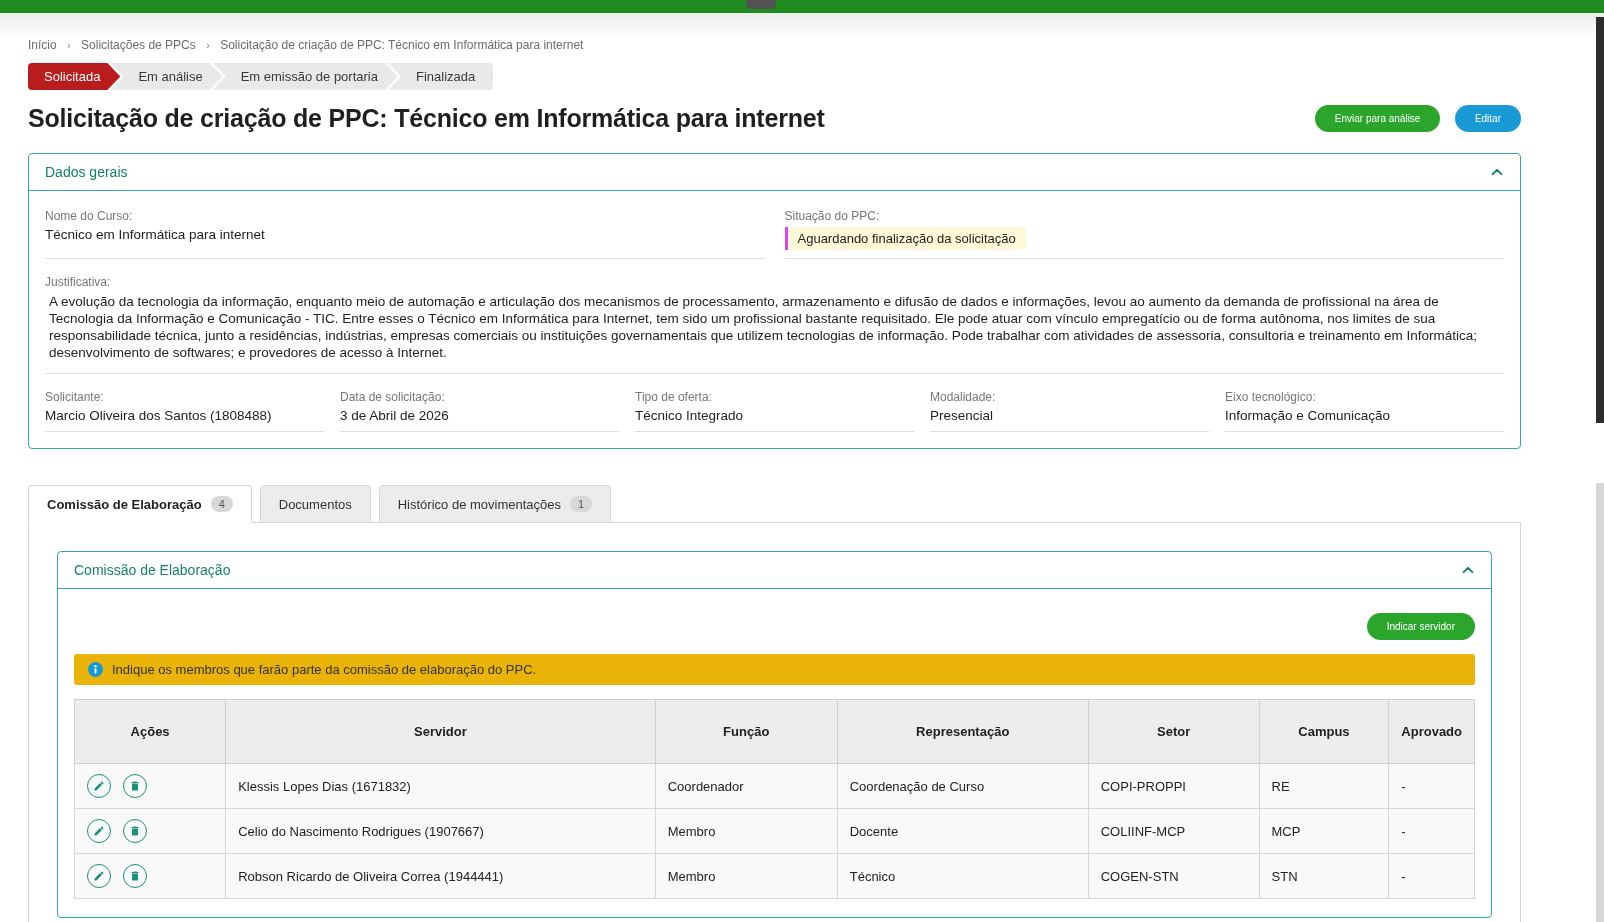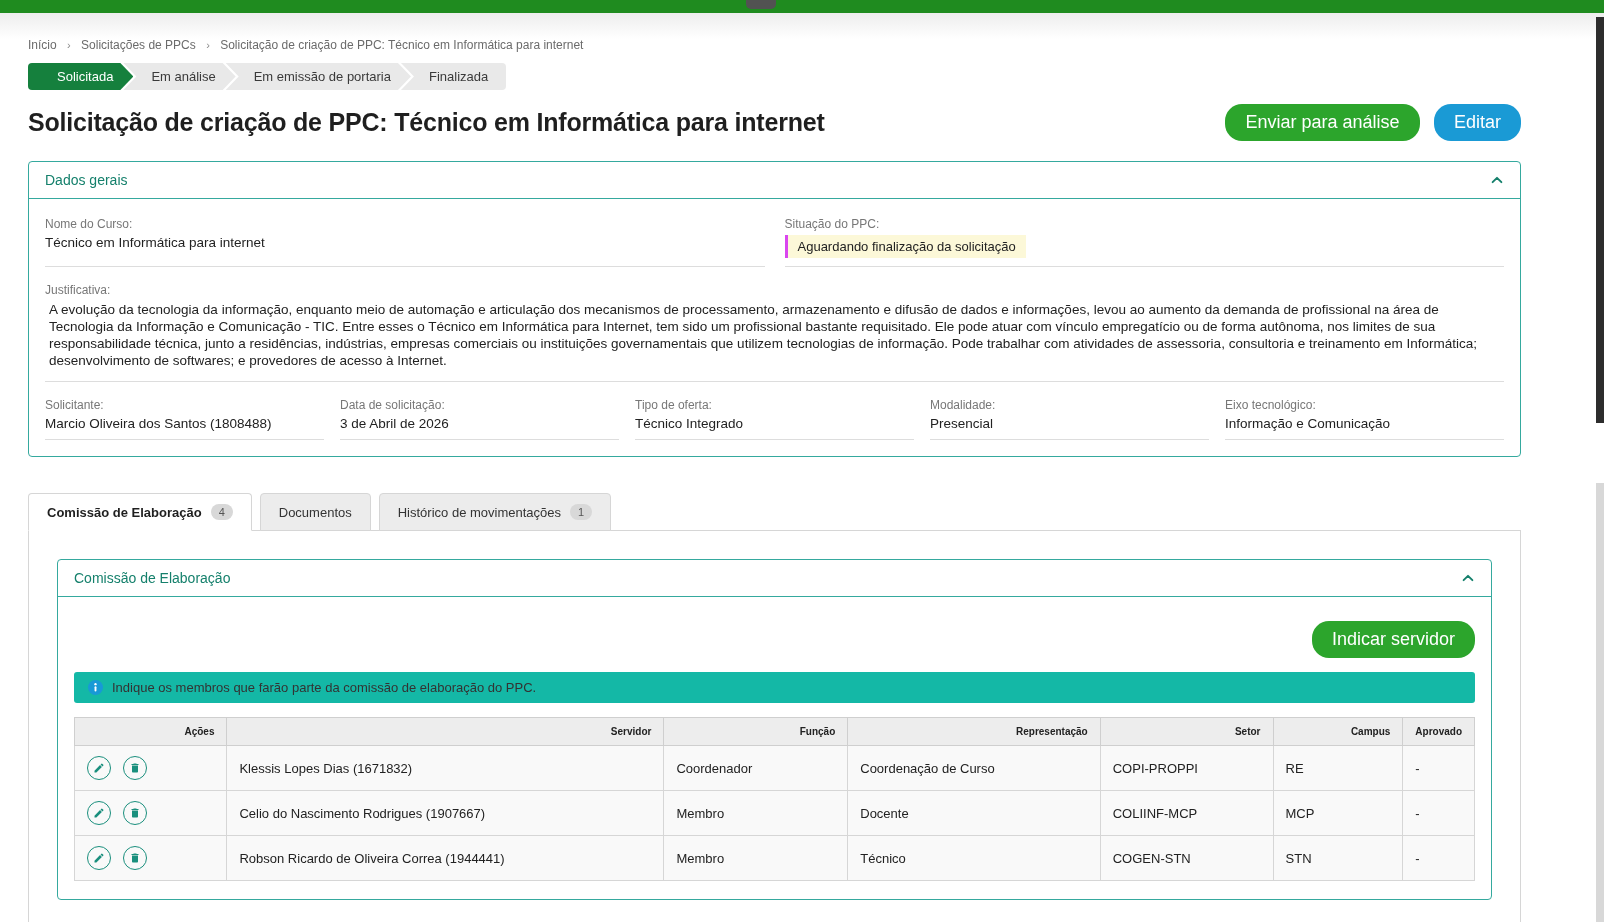--- a/index.html
+++ b/index.html
@@ -21,27 +21,27 @@
   .breadcrumb{font-size:12px;color:#6b6b6b;}
   .breadcrumb .crumb{color:#6b6b6b;text-decoration:none;cursor:pointer;}
   .breadcrumb .sep{margin:0 7px;color:#8a8a8a;font-size:11px;}
 
   
   .steps{display:flex;margin-top:11px;}
   .step{height:27px;line-height:27px;padding:0 20px 0 28px;background:#e9e9e9;color:#3a3a3a;
         font-size:13px;clip-path:polygon(0 0,calc(100% - 13px) 0,100% 50%,calc(100% - 13px) 100%,0 100%,13px 50%);
         margin-left:-10px;white-space:nowrap;}
   .step.first{clip-path:polygon(0 0,calc(100% - 13px) 0,100% 50%,calc(100% - 13px) 100%,0 100%);
-        margin-left:0;padding-left:29px;background:#15803d;color:#fff;border-radius:4px 0 0 4px;}
+        margin-left:0;padding-left:16px;background:#b91c1c;color:#fff;border-radius:4px 0 0 4px;}
   .step.last{clip-path:polygon(0 0,100% 0,100% 100%,0 100%,13px 50%);border-radius:0 4px 4px 0;padding-right:18px;}
 
   
   .title-row{display:flex;align-items:center;justify-content:space-between;margin-top:14px;}
   .page-title{font-size:25px;font-weight:bold;color:#1f1f1f;letter-spacing:-0.2px;}
-  .btn{border:none;cursor:pointer;font-family:inherit;font-size:18px;color:#fff;
+  .btn{border:none;cursor:pointer;font-family:inherit;font-size:10px;color:#fff;
        padding:8px 20px;border-radius:17px;}
   .btn-green{background:#2ca52c;}
   .btn-blue{background:#1a9ad5;margin-left:10px;}
 
   
   .panel{border:1px solid #35a99e;border-radius:4px;background:#fff;}
   .panel-head{display:flex;align-items:center;justify-content:space-between;
               padding:10px 16px;border-bottom:1px solid #35a99e;color:#15806c;font-size:14px;}
   .panel-head .chev{color:#15806c;cursor:pointer;display:inline-flex;}
   .dados{margin-top:20px;}
@@ -65,27 +65,27 @@
        padding:10px 18px;font-size:13px;color:#333;margin-right:8px;cursor:pointer;
        display:flex;align-items:center;margin-bottom:-1px;}
   .tab.active{background:#fff;font-weight:bold;color:#1f1f1f;border-bottom-color:#fff;}
   .tab .badge{display:inline-block;background:#d8d8d8;color:#555;font-size:11px;font-weight:normal;
        border-radius:10px;padding:2px 8px;margin-left:9px;line-height:12px;}
 
   .tab-content{border:1px solid #d6d6d6;background:#fff;padding:28px;min-height:430px;}
 
   .comissao .panel-body{padding:18px 16px;}
   .indicar-row{text-align:right;margin:6px 0 14px 0;}
-  .alert-info{display:flex;align-items:center;background:#14b8a6;border-radius:3px;
+  .alert-info{display:flex;align-items:center;background:#eab308;border-radius:3px;
               padding:8px 14px;font-size:13px;color:#333;}
   .alert-info .iicon{display:inline-flex;margin-right:9px;flex:none;}
 
   table.members{width:100%;border-collapse:collapse;margin-top:14px;}
-  table.members th{background:#ededed;border:1px solid #cfcfcf;text-align:right;
-                   font-size:10px;color:#222;padding:8px 12px;font-weight:bold;}
+  table.members th{background:#ededed;border:1px solid #cfcfcf;text-align:center;
+                   font-size:13px;color:#222;padding:24px 12px;font-weight:bold;}
   table.members td{background:#f9f9f9;border:1px solid #d6d6d6;font-size:13px;color:#222;
                    padding:10px 12px;}
   th.c-acoes{width:138px;} th.c-serv{width:450px;} th.c-func{width:168px;}
   th.c-repr{width:244px;} th.c-setor{width:158px;} th.c-campus{width:112px;}
   .icon-btn{width:24px;height:24px;border-radius:50%;border:1px solid #1a8f7d;background:transparent;
             color:#1a8f7d;display:inline-flex;align-items:center;justify-content:center;
             cursor:pointer;margin-right:8px;padding:0;}
   .icon-btn svg{width:12px;height:12px;fill:currentColor;}
 </style>
 </head>

